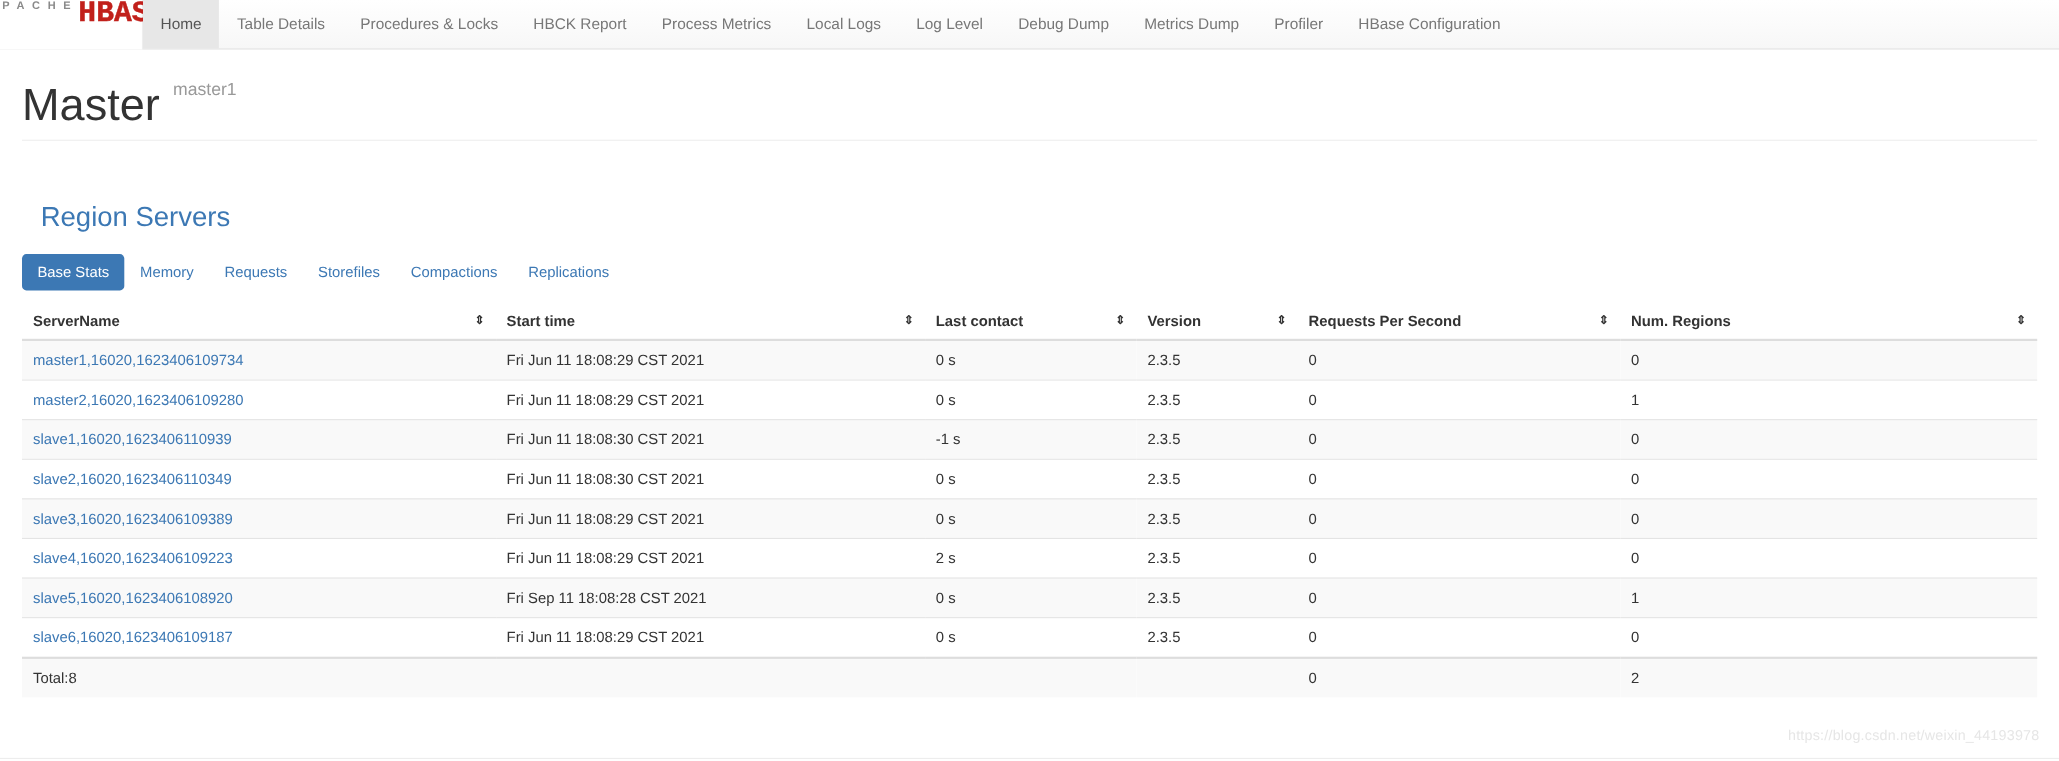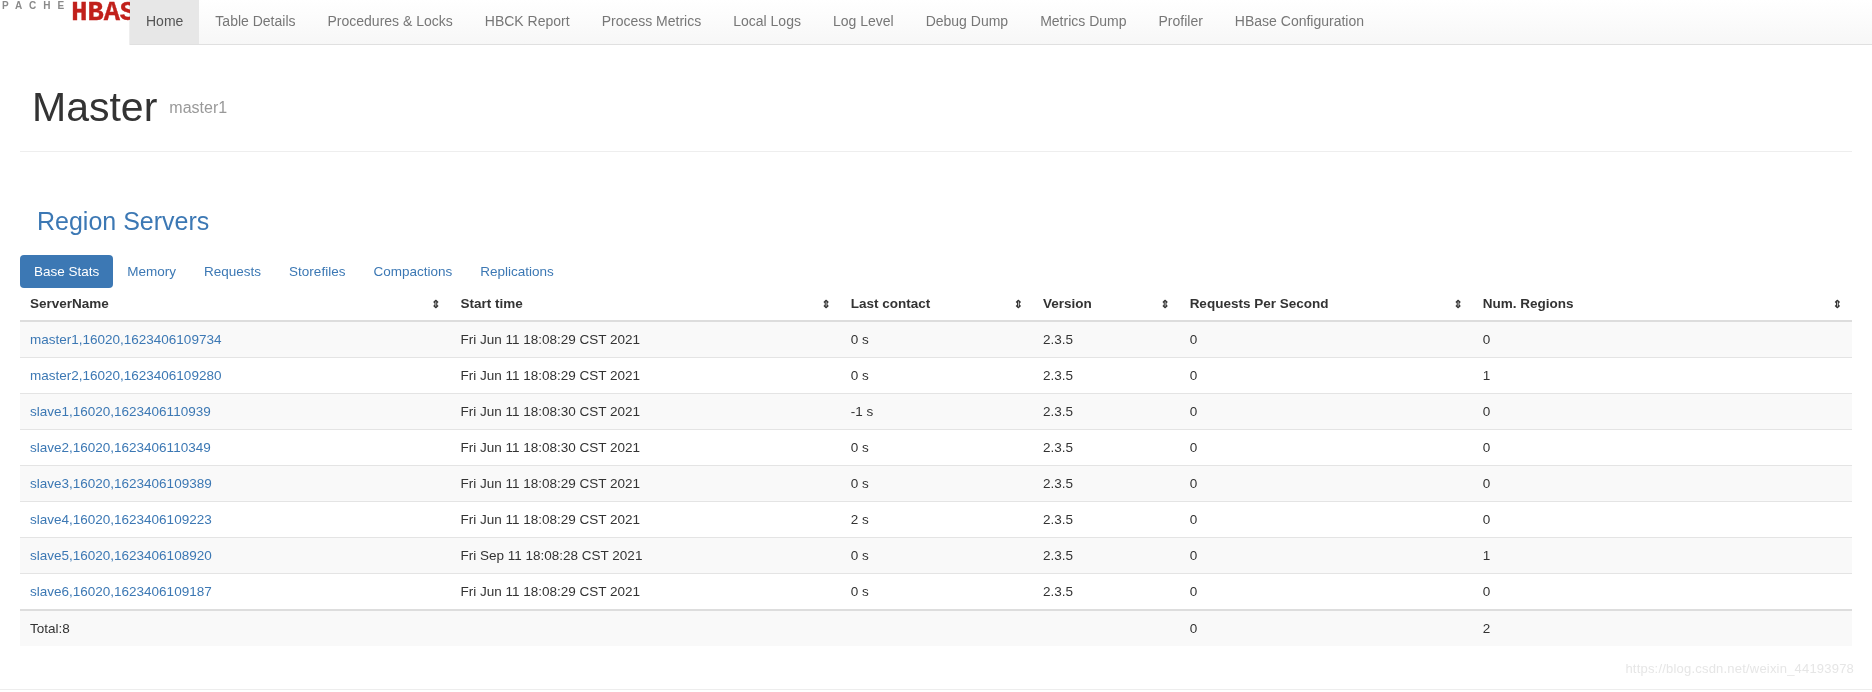--- a/index.html
+++ b/index.html
@@ -81,23 +81,23 @@
     padding-top: 28px;
     padding-bottom: 9px;
     margin-bottom: 0;
     border-bottom: 1px solid #eeeeee;
   }
   .page-title {
     font-size: 41px;
     font-weight: normal;
     color: #333333;
     line-height: 1.1;
-    margin: 12px;
-    display: flex;
-    align-items: center;
+    margin: 0;
+    display: flex;
+    align-items: flex-start;
   }
   .page-title-sub {
     font-size: 16px;
     color: #999999;
     margin-left: 12px;
     font-weight: normal;
   }
 
   
   .section-title {
@@ -127,20 +127,21 @@
   }
   .tab.active {
     background: #3c78b4;
     color: #ffffff;
   }
 
   
   table.rs-table {
     width: 100%;
     border-collapse: collapse;
+    margin-top: 12px;
     font-size: 13.5px;
   }
   table.rs-table th {
     text-align: left;
     font-weight: bold;
     font-size: 13.5px;
     color: #333333;
     padding: 8px 10px 9px 10px;
     border-bottom: 2px solid #dddddd;
     white-space: nowrap;

